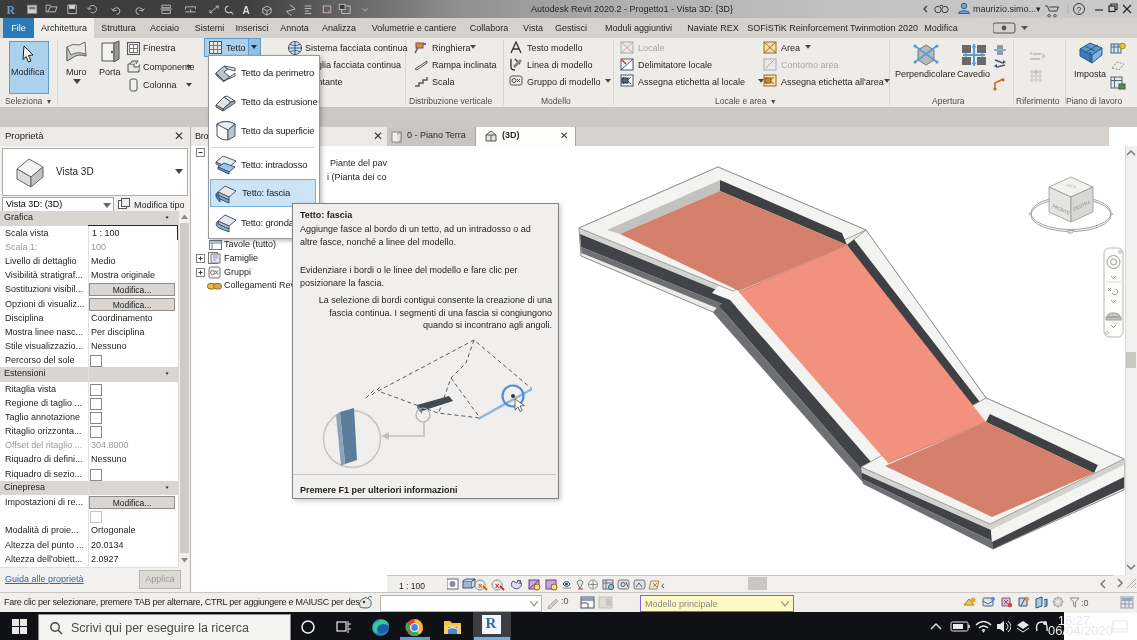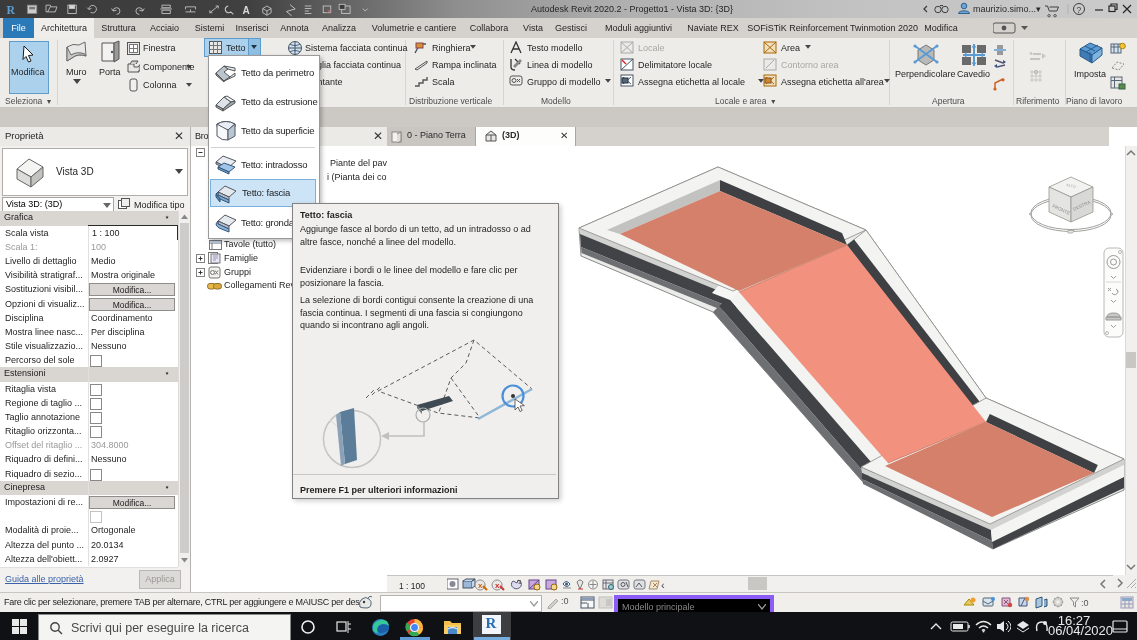--- a/index.html
+++ b/index.html
@@ -40,21 +40,21 @@
   .vtab{position:absolute;top:0;height:19px;font-size:9px;color:#2a2a2a;}
   #canvas{position:absolute;left:387px;top:146px;width:738px;height:429px;background:#fff;}
   #vscroll{position:absolute;left:1125px;top:146px;width:12px;height:429px;background:#f1f0ee;border-left:1px solid #dcdad7;}
   #vthumb{position:absolute;left:1126px;top:352px;width:10px;height:16px;background:#c9c7c4;}
   #viewbar{position:absolute;left:387px;top:575px;width:750px;height:17px;background:#f0efec;border-top:1px solid #c6c3c0;}
   #hscroll{position:absolute;left:668px;top:576px;width:445px;height:15px;background:#f1f0ee;}
   #hthumb{position:absolute;left:748px;top:577px;width:19px;height:13px;background:#c9c7c4;}
   
   #statusbar{position:absolute;left:0;top:592px;width:1137px;height:20px;background:#f0efec;border-top:1px solid #c9c6c2;font-size:9px;color:#1e1e1e;}
   
-  #taskbar{position:absolute;left:0;top:612px;width:1137px;height:28px;background:#101114;}
+  #taskbar{position:absolute;left:0;top:612px;width:1028px;height:28px;background:#101114;padding-left:36px;}
   
   #menu{position:absolute;left:208px;top:55px;width:110px;height:182px;background:#fff;border:1px solid #9a9a9a;box-shadow:2px 2px 4px rgba(0,0,0,0.25);}
   .mitem{position:absolute;left:1px;width:106px;height:28px;font-size:9.5px;color:#1e1e1e;letter-spacing:-0.2px;}
   .mitem .mtxt{position:absolute;left:31px;top:9px;white-space:nowrap;}
   
   #tooltip{position:absolute;left:292px;top:203px;width:265px;height:294px;background:#f0efed;border:1px solid #828282;font-size:9px;color:#1e1e1e;box-shadow:2px 2px 5px rgba(0,0,0,0.2);}
 </style>
 </head>
 <body>
 <div id="screen">
@@ -714,21 +714,21 @@
     <span style="position:absolute;left:561px;top:3px;color:#555;">:0</span>
     <svg class="abs" style="left:580px;top:2px" width="15" height="15" viewBox="0 0 15 15">
         <rect x="1" y="2" width="13" height="11" fill="#f8f8f6" stroke="#456"></rect>
         <path d="M1 5 h13 M1 8 h6 M8 8 v5" stroke="#456"></path>
         <rect x="2" y="3" width="11" height="1.6" fill="#89b"></rect>
       </svg>
     <svg class="abs" style="left:598px;top:2px" width="15" height="15" viewBox="0 0 15 15">
         <rect x="1" y="2" width="13" height="11" fill="#dddbd8" stroke="#c0beba"></rect>
         <rect x="8" y="4" width="5" height="7" fill="#c8c6c2"></rect>
       </svg>
-    <div class="abs" style="left:614px;top:2px;width:152px;height:15px;background:#000000;border:4px solid #8b5cf6;">
+    <div class="abs" style="left:640px;top:2px;width:152px;height:15px;background:#fef9c3;border:1px solid #8b5cf6;">
       <span style="position:absolute;left:4px;top:3px;color:#8a8886;font-size:9px;">Modello principale</span>
       <svg class="abs" style="left:140px;top:5px" width="8" height="6" viewBox="0 0 8 6">
           <path d="M0 0 L4 5 L8 0" fill="none" stroke="#999" stroke-width="1.3"></path>
         </svg>
     </div>
     <svg class="abs" style="left:962px;top:2px" width="140" height="15" viewBox="0 0 140 15">
       <g>
         <path d="M2 10 l5 -6 l5 6 z" fill="#e8c860" stroke="#a80"></path>
           <circle cx="11" cy="5" r="2.5" fill="#f0a030"></circle>
         <rect x="21" y="3" width="10" height="8" rx="1" fill="#d8e4f0" stroke="#567"></rect>
@@ -882,21 +882,21 @@
         <path d="M4 10 L15 15 L15 18 L4 13 Z" fill="#b4bfc8" stroke="#556"></path>
         <path d="M2 13 Q3 11 4 10 L4 13 L15 18 L15 21 L5 17 Q2 15 2 13 Z" fill="#88b4da" stroke="#357"></path>
       </svg>
       <span class="mtxt">Tetto: grondaia</span>
     </div>
   </div>
   <div id="tooltip">
     <div style="position:absolute;left:7px;top:6px;font-weight:bold;">Tetto: fascia</div>
     <div style="position:absolute;left:7px;top:19px;width:250px;line-height:12.5px;">Aggiunge fasce al bordo di un tetto, ad un intradosso o ad altre fasce, nonché a linee del modello.</div>
     <div style="position:absolute;left:7px;top:60px;width:250px;line-height:12.5px;">Evidenziare i bordi o le linee del modello e fare clic per posizionare la fascia.</div>
-    <div style="position:absolute;left:7px;top:90px;width:252px;line-height:12.5px;">La selezione di bordi contigui consente la creazione di una fascia continua. I segmenti di una fascia si congiungono quando si incontrano agli angoli.</div>
+    <div style="position:absolute;left:7px;top:90px;width:252px;line-height:12.5px;text-align:right;">La selezione di bordi contigui consente la creazione di una fascia continua. I segmenti di una fascia si congiungono quando si incontrano agli angoli.</div>
     <svg class="abs" style="left:0px;top:130px" width="263" height="140" viewBox="292 333 263 140">
       <g fill="none" stroke="#5b5b5b" stroke-width="1" stroke-dasharray="4 3">
         <path d="M377 390 L473 339 L531 388 L479 417 L437 412 L377 390"></path>
         <path d="M473 339 L465 362 L450 377 L438 411"></path>
         <path d="M450 377 L479 417"></path>
         <path d="M371 394 L379 386 M365 397 L373 389"></path>
       </g>
       <path d="M477 418 L531 388" stroke="#8fb8d8" stroke-width="2.5" fill="none"></path>
       <path d="M416 404 L448 395 L452 400 L421 410 Z" fill="#3f4a52"></path>
       <path d="M416 404 L421 410 L421 413 L416 407 Z" fill="#6a7880"></path>

